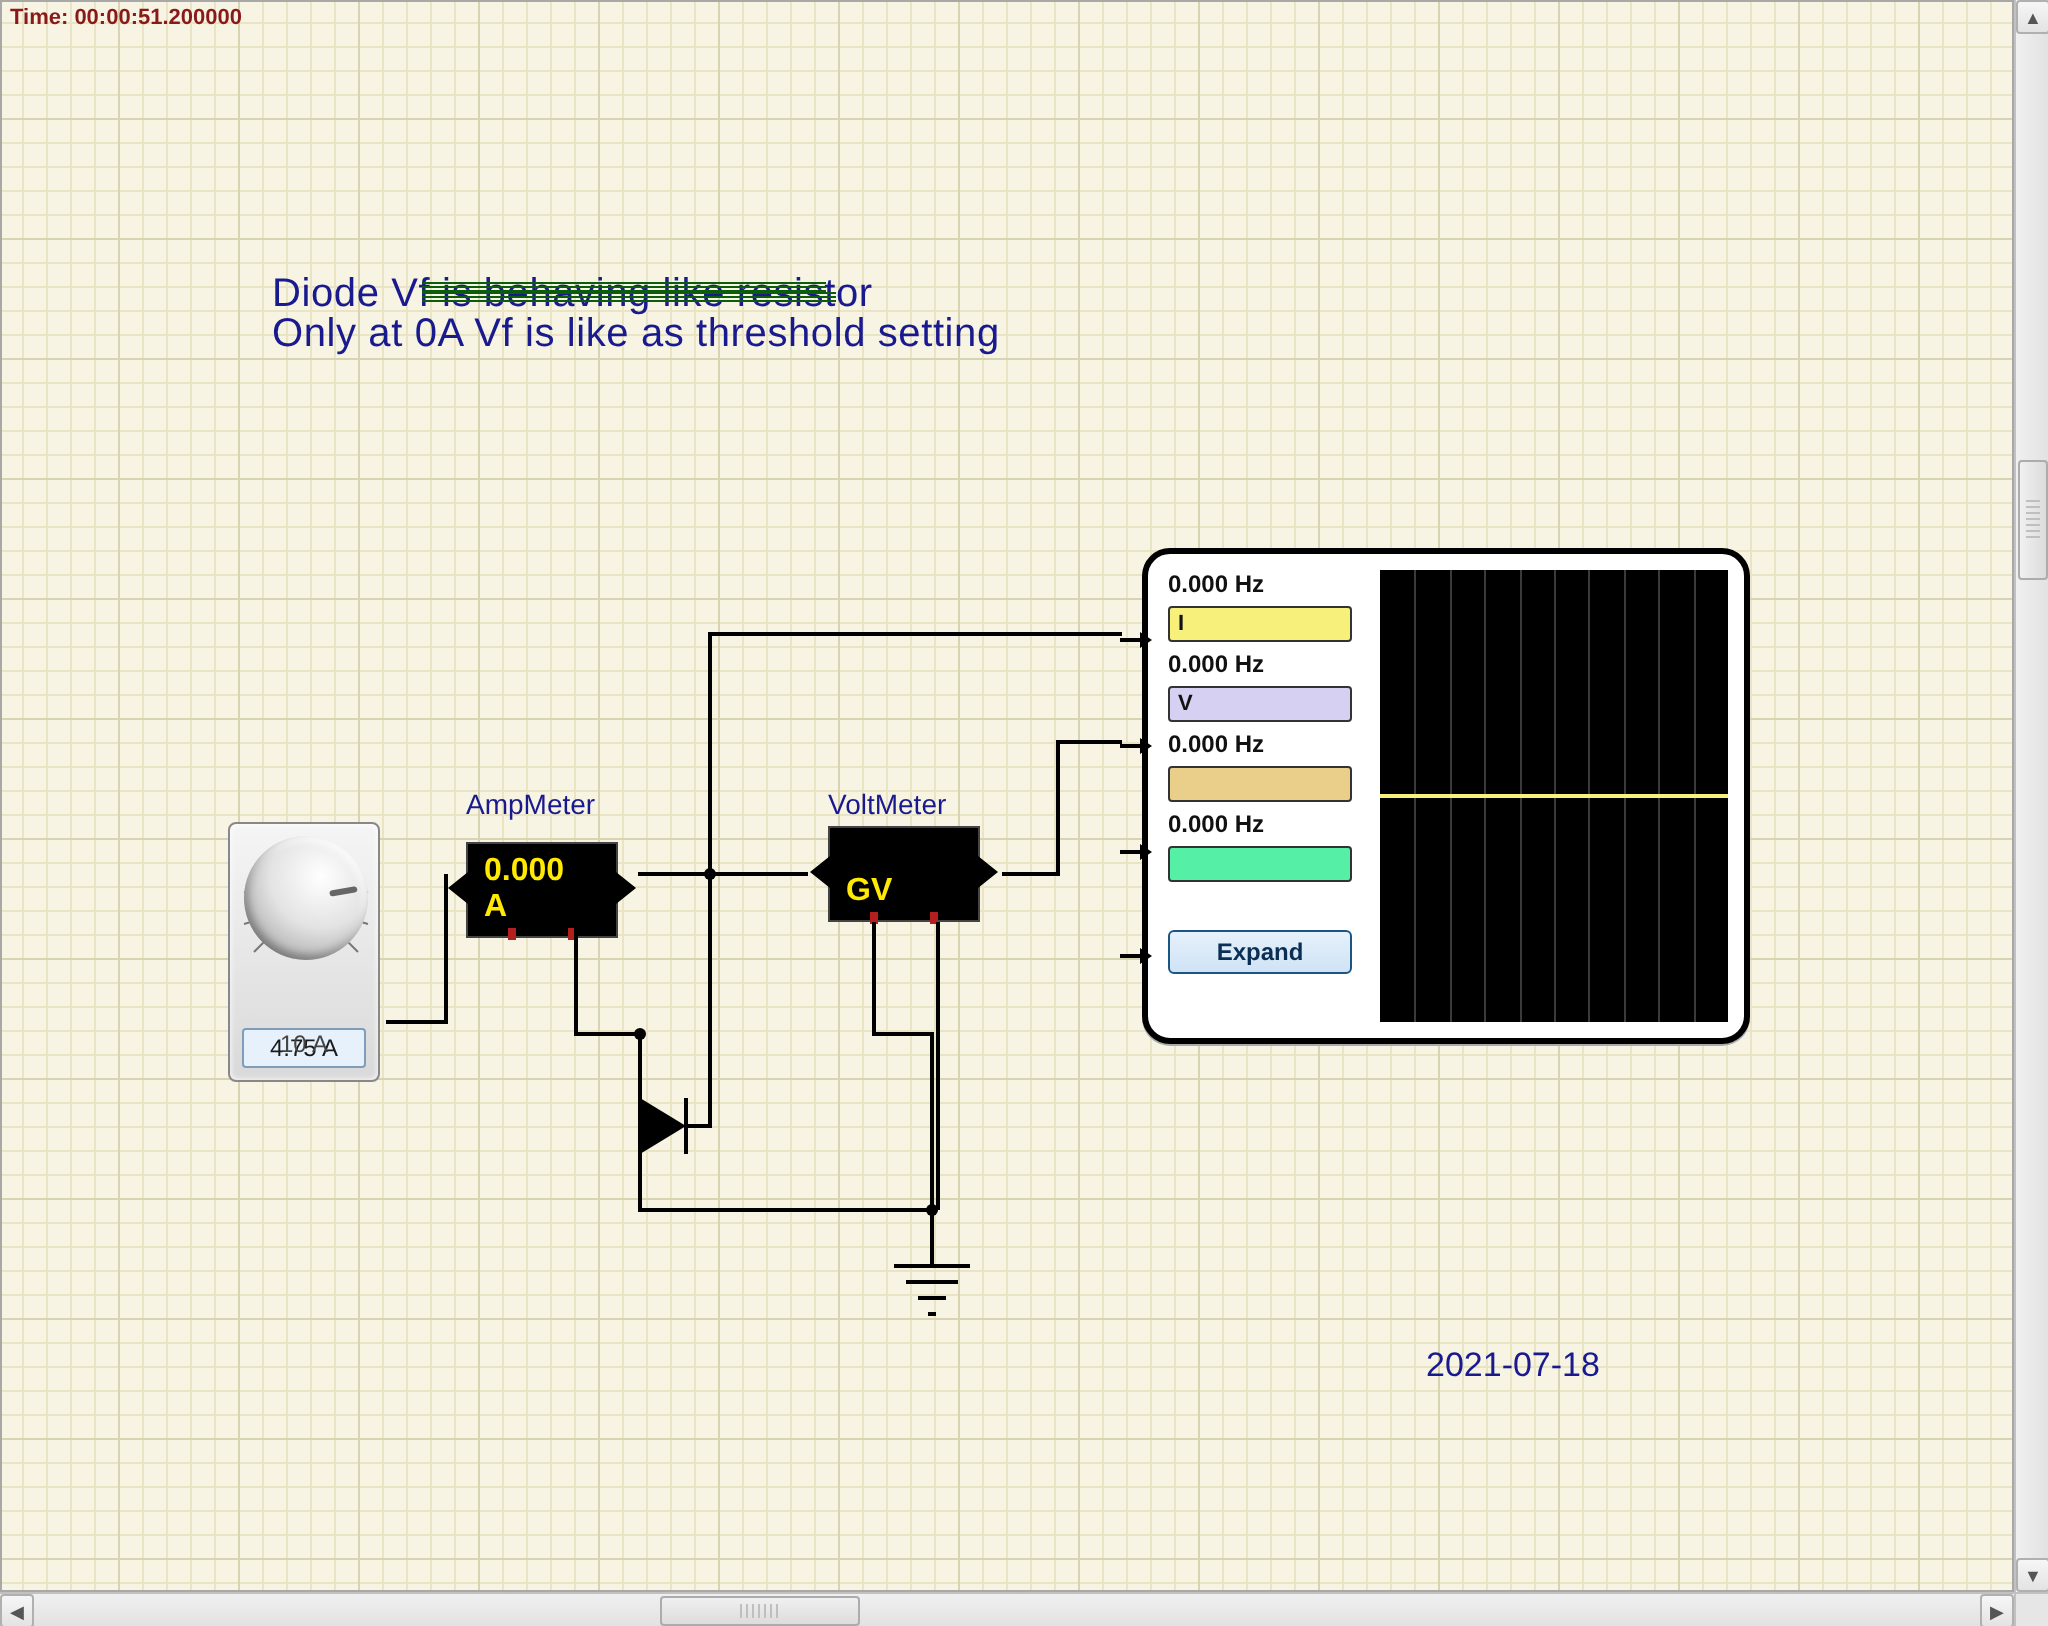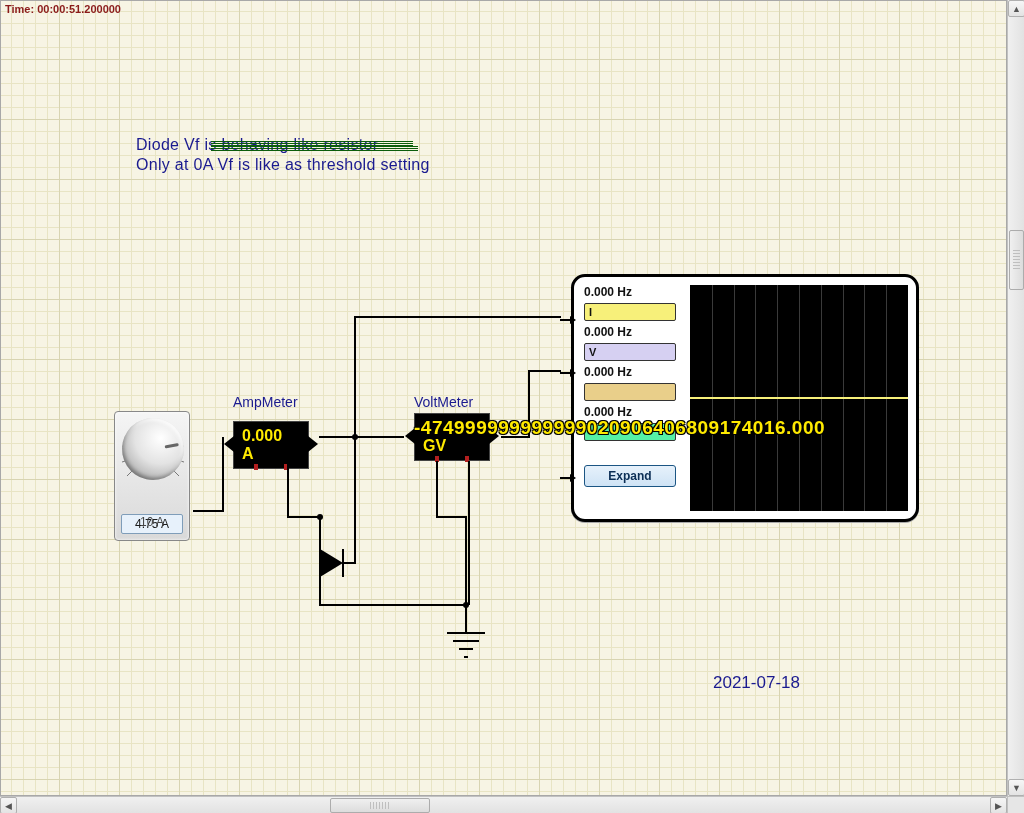--- a/index.html
+++ b/index.html
@@ -67,21 +67,21 @@
 
   .time-label {
     position: absolute; top: 2px; left: 4px;
     color: #8a1a1a; font-weight: bold; font-size: 11px;
     font-family: Verdana, sans-serif;
   }
 
   .ann-text {
     position: absolute;
     color: #1a1a8f;
-    font-size: 16px;
+    font-size: 20px;
     font-family: Verdana, sans-serif;
     white-space: nowrap;
     letter-spacing: .3px;
   }
   .green-strike {
     position:absolute; height:1px; background:#0b5d0b; box-shadow:0 -2px 0 #0b5d0b, 0 2px 0 #0b5d0b;
   }
   .date-label { position:absolute; color:#1a1a8f; font-size:17px; }
 
   
@@ -125,21 +125,21 @@
   .meter .pin { position:absolute; bottom:-2px; width:4px; height:6px; background:#b31f1f; }
 
   .volt-overflow {
     position:absolute; left:413px; top:416px; color:#ffea00; font-weight:bold; font-family:Verdana,sans-serif;
     font-size:19px; letter-spacing:.5px; text-shadow: 1px 1px 0 #000, -1px -1px 0 #000, -1px 1px 0 #000, 1px -1px 0 #000;
     white-space:nowrap; z-index:30;
   }
 
   
   .scope {
-    position:absolute; left:570px; top:273px; width:348px; height:248px;
+    position:absolute; left:570px; top:273px; width:304px; height:248px;
     background:#fff; border:3px solid #000; border-radius:14px;
     box-shadow: 0 1px 0 #aaa;
   }
   .scope-controls {
     position:absolute; left:10px; top:8px; width:100px;
     font-size:12px; color:#111; font-family: Verdana, sans-serif;
   }
   .scope-controls .row { margin-bottom:4px; }
   .scope-controls .swatch {
     display:block; width:92px; height:18px; border:1px solid #333; border-radius:2px;
@@ -225,21 +225,20 @@
 
   <div class="comp-label" style="left:413px; top:393px;">VoltMeter</div>
   <div class="meter" style="left:413px; top:412px;">
     <div class="probe left"></div>
     <div class="probe right"></div>
     <div class="pin" style="left:20px;"></div>
     <div class="pin" style="right:20px;"></div>
     <br>
     <span>GV</span>
   </div>
-  <div class="volt-overflow">-474999999999999020906406809174016.000</div>
 
   <div class="scope">
     <div class="scope-terms">
       <div class="t" style="top:42px;"></div>
       <div class="t" style="top:95px;"></div>
       <div class="t" style="top:148px;"></div>
       <div class="t" style="top:200px;"></div>
     </div>
     <div class="scope-controls">
       <div class="row"><b>0.000 Hz</b></div>

